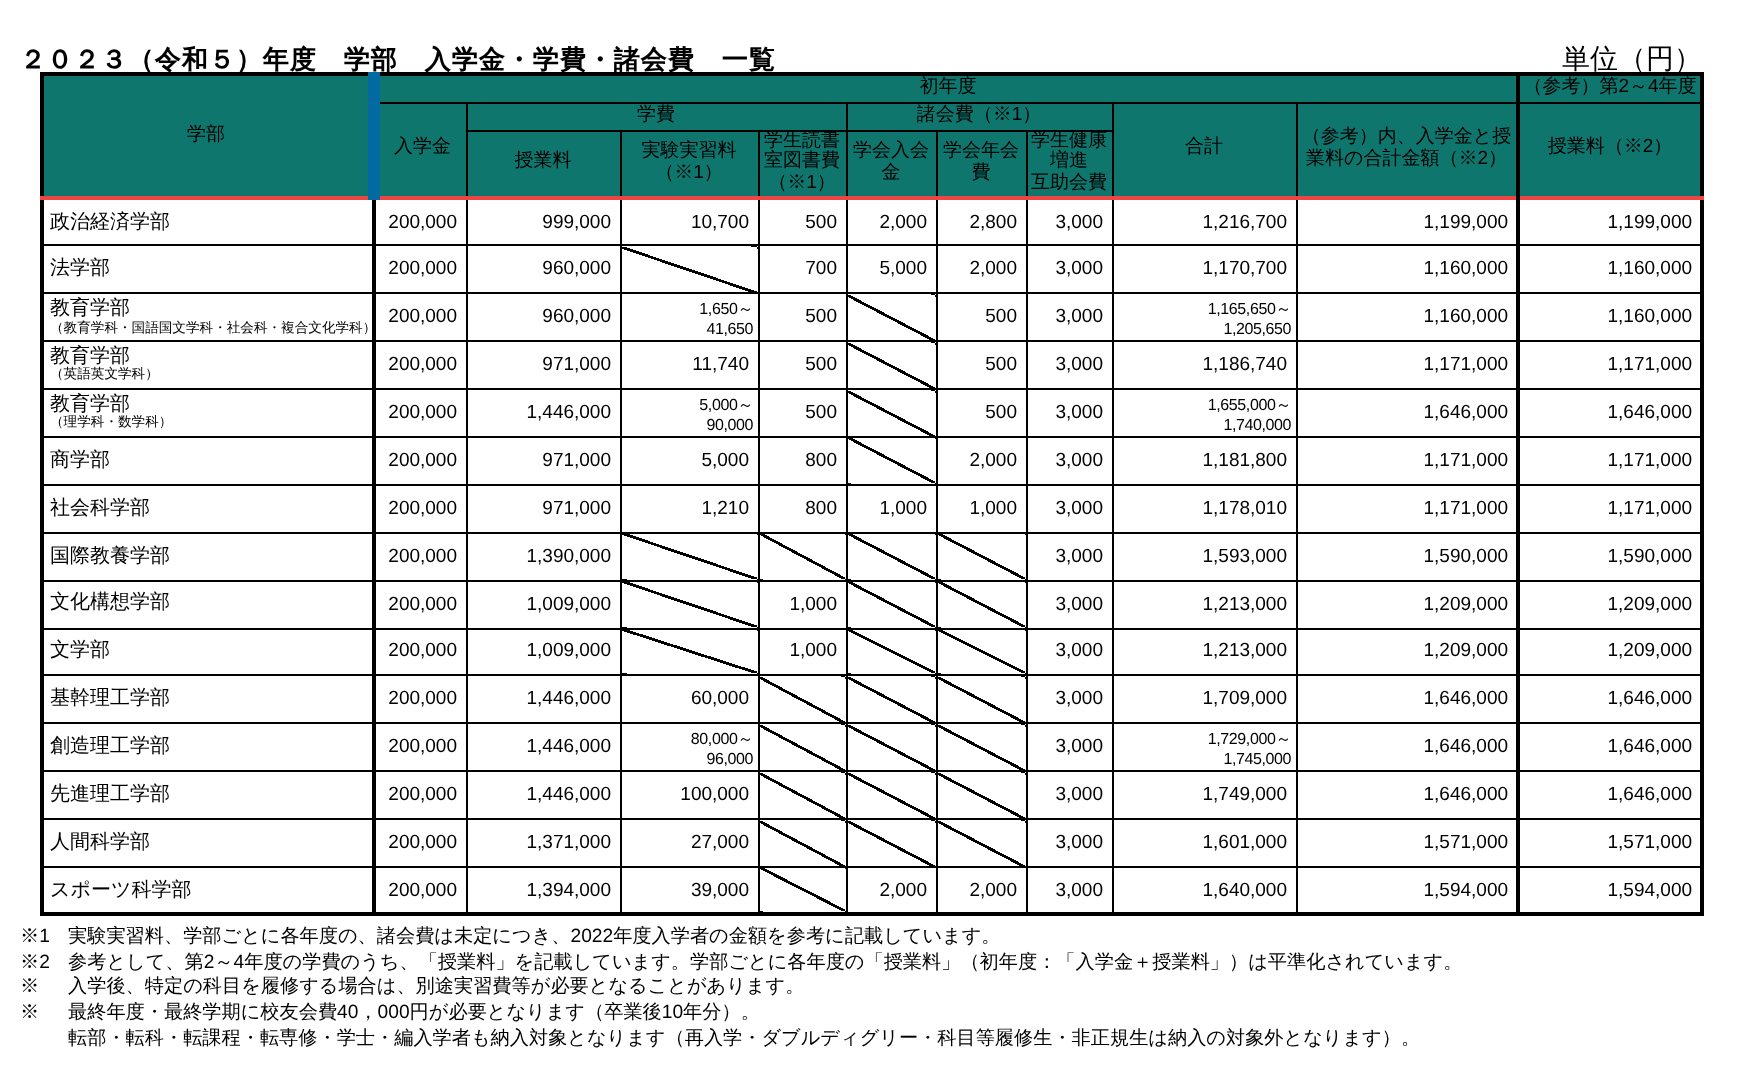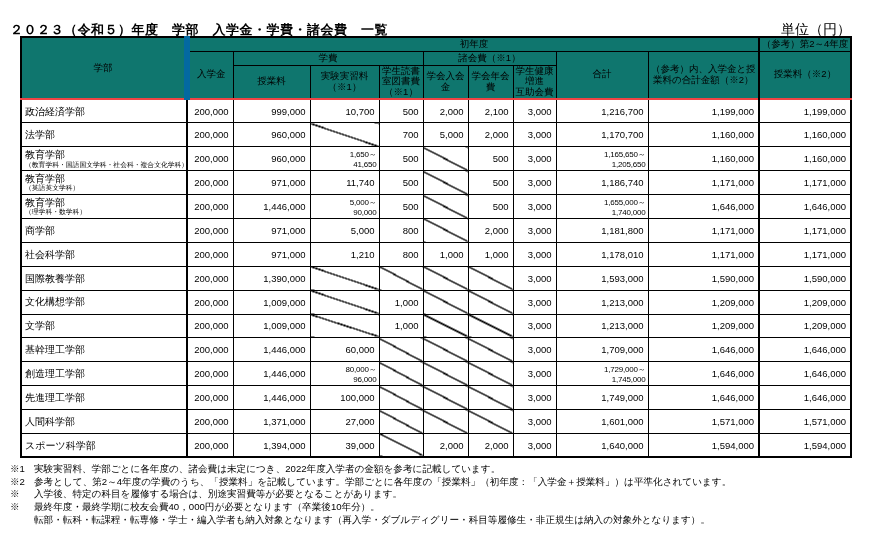--- a/index.html
+++ b/index.html
@@ -95,21 +95,21 @@
   <tbody>
       <tr>
         <td class="name">
           <div class="fname">政治経済学部</div>
         </td>
         <td class="num">200,000</td>
         <td class="num">999,000</td>
         <td class="num">10,700</td>
         <td class="num">500</td>
         <td class="num">2,000</td>
-        <td class="num">2,100</td>
+        <td class="num">2,800</td>
         <td class="num">3,000</td>
         <td class="num">1,216,700</td>
         <td class="num">1,199,000</td>
         <td class="num thickL">1,199,000</td>
       </tr>
       <tr>
         <td class="name">
           <div class="fname">法学部</div>
         </td>
         <td class="num">200,000</td>

